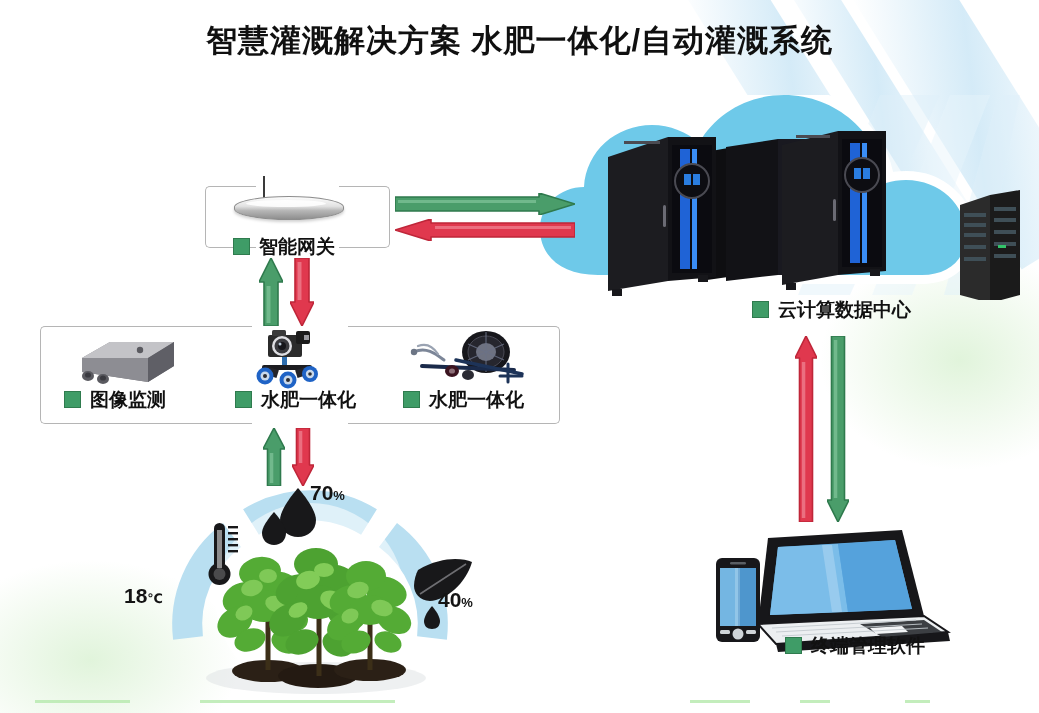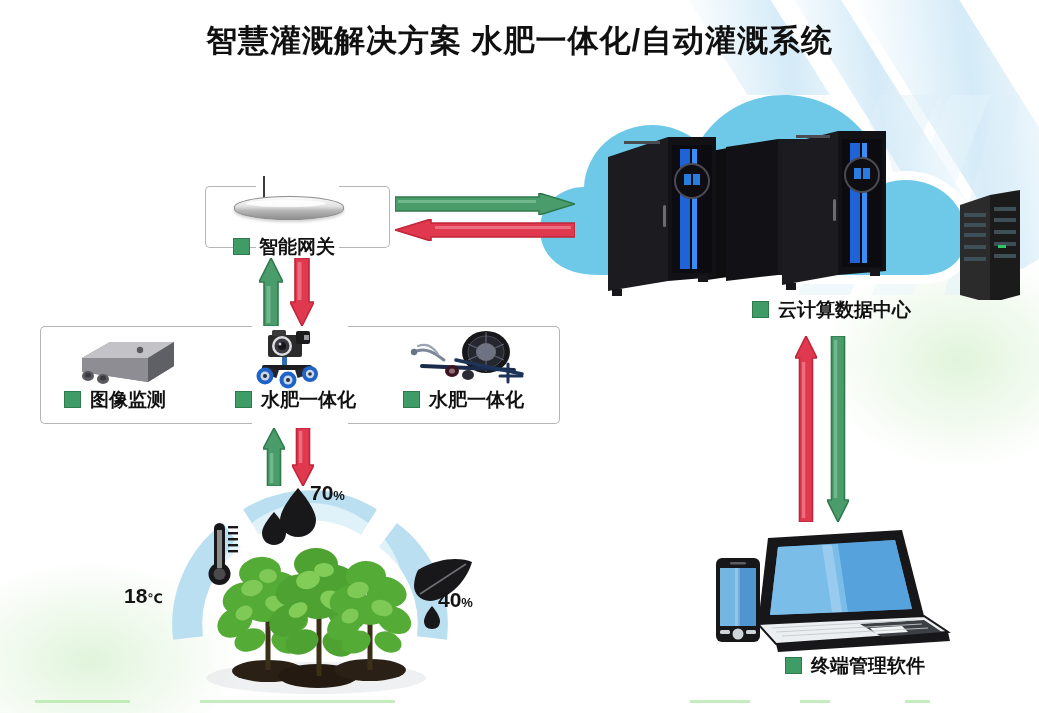--- a/index.html
+++ b/index.html
@@ -566,18 +566,18 @@
       <rect x="10" y="44" width="36" height="58" fill="#4e96cd"></rect>
       <rect x="10" y="44" width="18" height="58" fill="#74b6e2"></rect>
       <rect x="25" y="44" width="5" height="58" fill="#ffffff" opacity=".22"></rect>
       <circle cx="28" cy="110" r="5.5" fill="#cfd4d8"></circle>
       <rect x="10" y="106" width="10" height="4" rx="1.5" fill="#cfd4d8"></rect>
       <rect x="36" y="106" width="10" height="4" rx="1.5" fill="#cfd4d8"></rect>
       <rect x="20" y="38" width="16" height="2.5" rx="1.2" fill="#5a5f64"></rect>
     </svg>
   </div>
 
-  <div class="node-label" style="left:785px;top:656px;">
+  <div class="node-label" style="left:785px;top:636px;">
     <span class="bullet"></span>
     <span class="txt">终端管理软件</span>
   </div>
 
 </div>
 
 </body></html>

